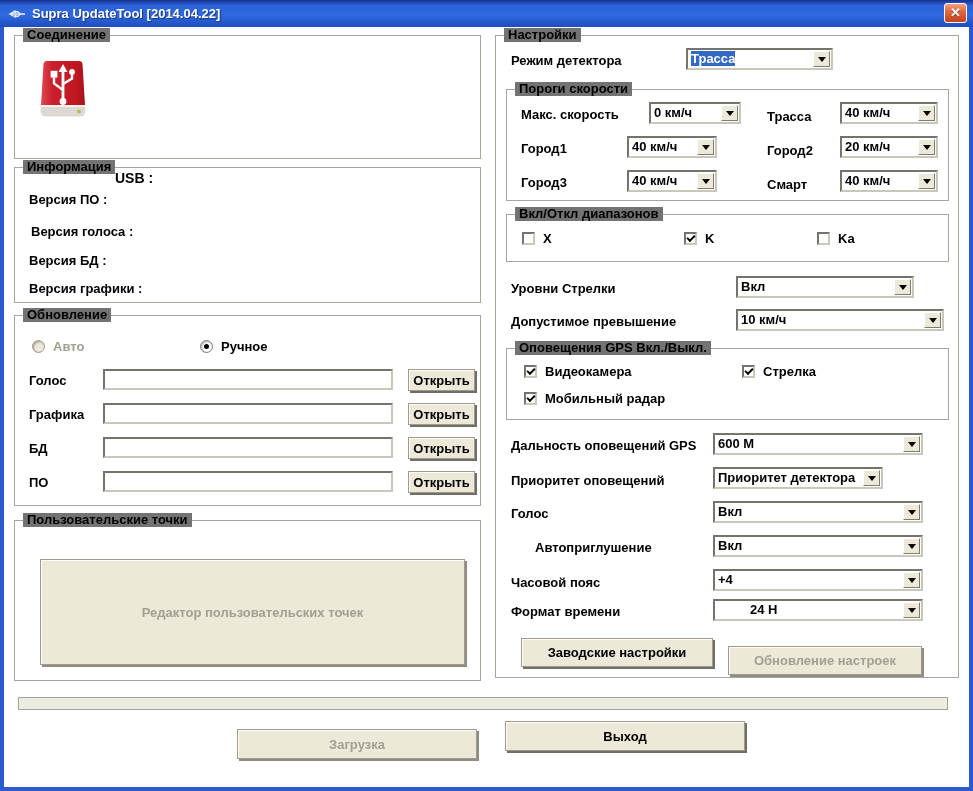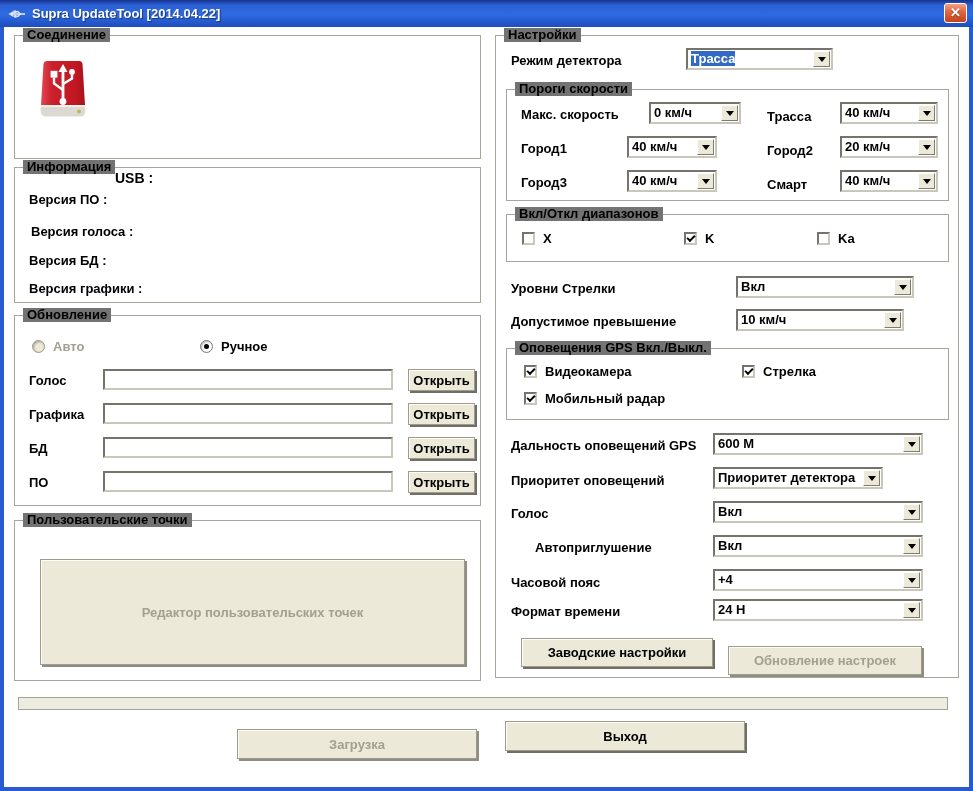--- a/index.html
+++ b/index.html
@@ -248,21 +248,21 @@
 
       <span class="lbl" style="left:15px;top:245px;">Уровни Стрелки</span>
       <div class="combo" style="left:240px;top:240px;width:178px;">
         <div class="combo-text">Вкл</div>
         <div class="combo-arrow">
             <i class="tri"></i>
           </div>
       </div>
 
       <span class="lbl" style="left:15px;top:278px;">Допустимое превышение</span>
-      <div class="combo" style="left:240px;top:273px;width:168px;">
+      <div class="combo" style="left:240px;top:273px;width:208px;">
         <div class="combo-text">10 км/ч</div>
         <div class="combo-arrow">
             <i class="tri"></i>
           </div>
       </div>
 
       <div class="g" style="left:10px;top:312px;width:443px;height:72px;">
         <span class="gl">Оповещения GPS Вкл./Выкл.</span>
         <span class="checkbox checked" style="left:17px;top:16px;"></span>
         <span class="lbl" style="left:38px;top:15px;">Видеокамера</span>
@@ -306,21 +306,21 @@
 
       <span class="lbl" style="left:15px;top:539px;">Часовой пояс</span>
       <div class="combo" style="left:217px;top:533px;width:210px;">
         <div class="combo-text">+4</div>
         <div class="combo-arrow">
             <i class="tri"></i>
           </div>
       </div>
 
       <span class="lbl" style="left:15px;top:568px;">Формат времени</span>
-      <div class="combo" style="left:217px;top:563px;width:210px;">
+      <div class="combo" style="left:217px;top:563px;width:210px;padding-left:32px;">
         <div class="combo-text">24 H</div>
         <div class="combo-arrow">
             <i class="tri"></i>
           </div>
       </div>
 
       <button class="btn" style="left:25px;top:602px;width:192px;height:29px;">Заводские настройки</button>
       <button class="btn dis" style="left:232px;top:602px;width:194px;height:29px;">Обновление настроек</button>
     </div>
 

